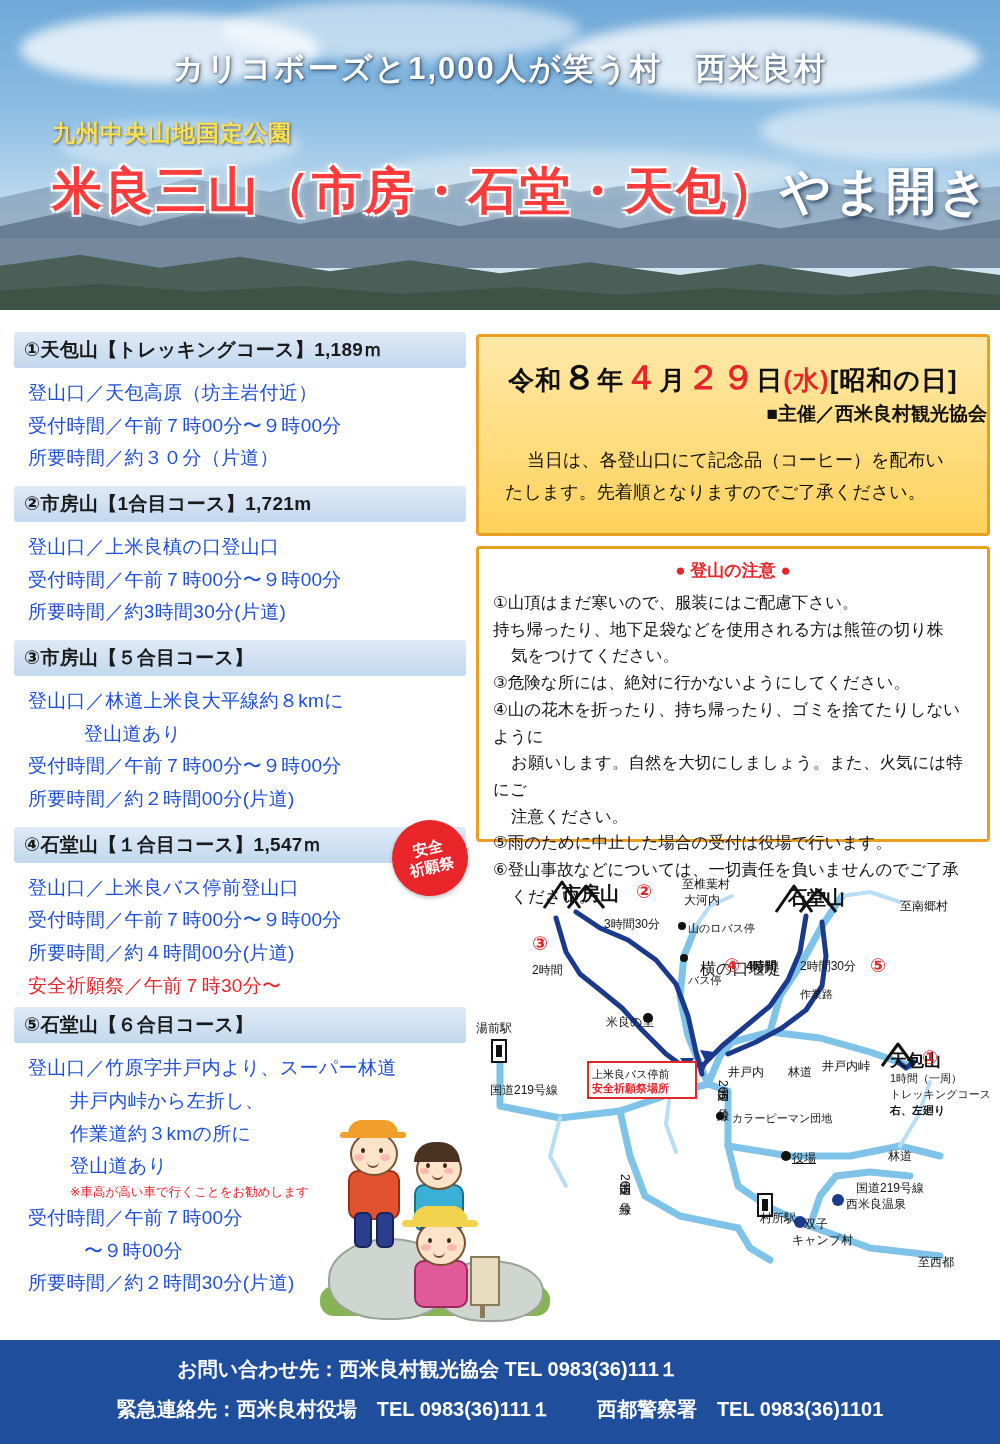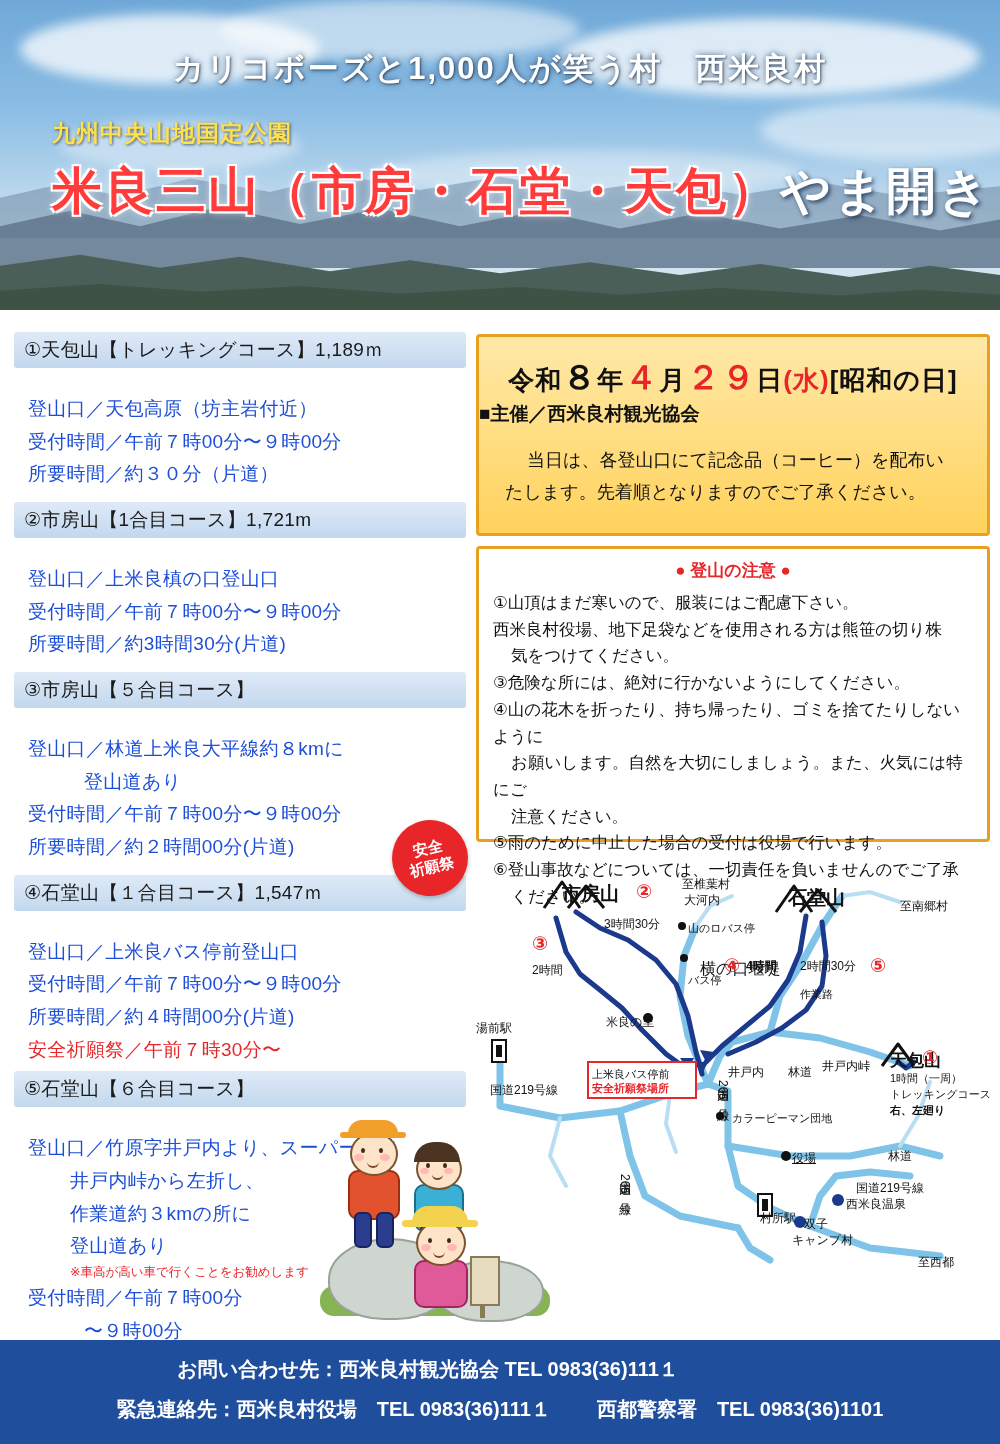--- a/index.html
+++ b/index.html
@@ -38,22 +38,22 @@
     color:#ffe14d;text-shadow:1px 1px 3px rgba(0,0,0,.6);letter-spacing:1px;}
   .hero-line3{position:absolute;left:52px;top:158px;font-size:50px;font-weight:700;
     color:#ff3b3b;letter-spacing:2px;
     text-shadow:2px 2px 0 #ffffff,-2px 2px 0 #ffffff,2px -2px 0 #ffffff,-2px -2px 0 #ffffff,0 0 9px rgba(255,255,255,.9);}
   .hero-line3 .w{color:#ffffff;text-shadow:2px 2px 4px rgba(20,40,70,.8);}
 
   
   .left{position:absolute;left:14px;top:332px;width:452px;}
   .course-head{
     background:linear-gradient(#dfeaf7,#c2d8ee);
-    border-radius:3px;padding:5px 10px;margin:0 0 25px 0;
-    font-size:19px;font-weight:400;color:#1a1a1a;letter-spacing:.3px;
+    border-radius:3px;padding:5px 10px;margin:0 0 9px 0;
+    font-size:19px;font-weight:700;color:#1a1a1a;letter-spacing:.3px;
   }
   .line{font-size:19px;line-height:1.72;color:#1d4ed8;padding-left:14px;letter-spacing:.3px;}
   .line.indent{padding-left:70px;}
   .line.indent2{padding-left:56px;}
   .line.red{color:#e8262a;}
   .note-small{font-size:12.5px;color:#e8262a;padding-left:56px;line-height:1.5;}
   .gap{height:11px;}
   .gap-s{height:5px;}
 
   
@@ -130,21 +130,21 @@
   .sign{left:150px;top:146px;width:26px;height:46px;background:#e8dcc0;border:2px solid #8a7a55;}
   .signpost{left:160px;top:186px;width:5px;height:22px;background:#8a7a55;}
 
   
   .event-box{position:absolute;left:476px;top:334px;width:508px;height:196px;
     background:linear-gradient(#ffe9a8,#ffd25c);border:3px solid #e8a020;border-radius:4px;}
   .event-date{position:absolute;left:0;top:18px;width:508px;text-align:center;
     font-size:26px;font-weight:700;color:#111;letter-spacing:1px;}
   .event-date .big{font-size:34px;}
   .event-date .red{color:#e8262a;}
-  .event-host{position:absolute;left:0;top:64px;width:508px;text-align:left;
+  .event-host{position:absolute;left:0;top:64px;width:508px;text-align:right;
     font-size:19px;font-weight:700;color:#111;}
   .event-note{position:absolute;left:26px;top:108px;width:462px;
     font-size:18px;line-height:1.75;color:#111;}
   .event-note .ind{display:block;text-indent:22px;}
 
   
   .caution-box{position:absolute;left:476px;top:546px;width:508px;height:290px;
     background:#ffffff;border:3px solid #e8a020;border-radius:4px;}
   .caution-title{position:absolute;left:0;top:10px;width:508px;text-align:center;
     font-size:17px;font-weight:700;color:#e8262a;}
@@ -310,21 +310,21 @@
   <div class="caution-title">
     <span class="dot">●</span>
     <span>登山の注意</span>
     <span class="dot">●</span>
   </div>
   <div class="caution-list">
     <div>
       <span>①山頂はまだ寒いので、服装にはご配慮下さい。</span>
     </div>
     <div>
-      <span>西米良村役場、地下足袋などを使用される方は熊笹の切り株</span>
+      <span>持ち帰ったり、地下足袋などを使用される方は熊笹の切り株</span>
       <span class="c-ind">気をつけてください。</span>
     </div>
     <div>
       <span>③危険な所には、絶対に行かないようにしてください。</span>
     </div>
     <div>
       <span>④山の花木を折ったり、持ち帰ったり、ゴミを捨てたりしないように</span>
       <span class="c-ind">お願いします。自然を大切にしましょう。また、火気には特にご</span>
       <span class="c-ind">注意ください。</span>
     </div>

